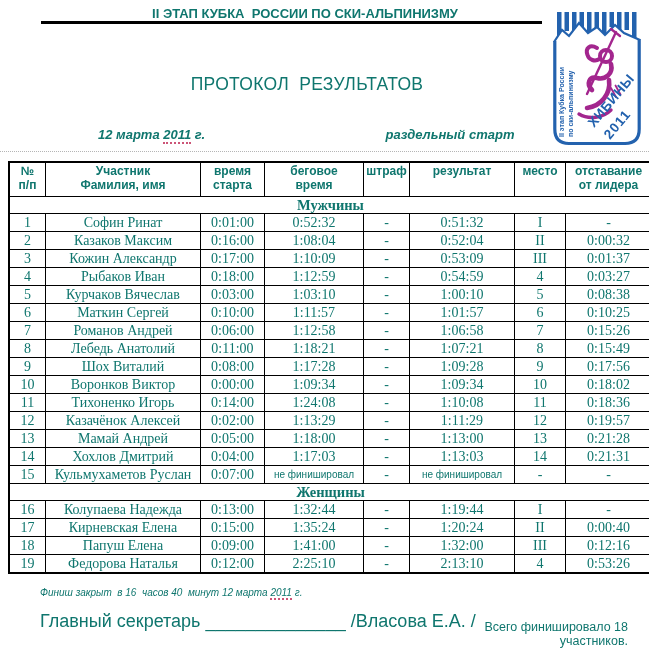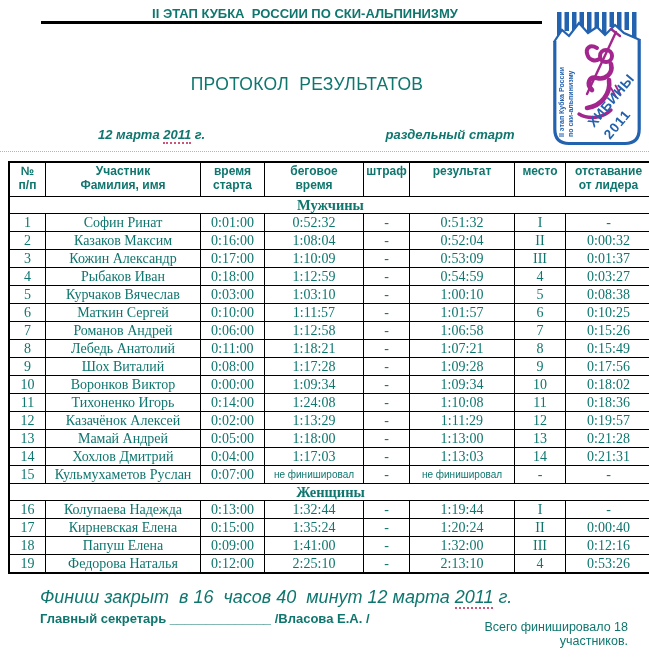--- a/index.html
+++ b/index.html
@@ -35,23 +35,23 @@
     vertical-align:top; padding-top:2px; height:31px; line-height:13.5px; white-space:pre-line;
   }
   .c0{width:35px} .c1{width:154px} .c2{width:63px} .c3{width:98px}
   .c4{width:45px} .c5{width:104px} .c6{width:50px} .c7{width:85px}
   tr.section-row td { font-weight:bold; font-size:14.5px; height:16px; line-height:16px; }
   tr.data-row td { height:17px; line-height:17px; }
   td.name { text-align:left; padding-left:8px; }
   td.dnf { font-family:Liberation Sans, sans-serif; font-size:10px; }
 
   
-  .finish-note { position:absolute; top:587px; left:40px; font-size:18px; font-style:italic; white-space:pre; }
+  .finish-note { position:absolute; top:587px; left:40px; font-size:10px; font-style:italic; white-space:pre; }
   .total-note  { position:absolute; top:620px; left:430px; width:198px; text-align:right; font-size:12.5px; }
-  .secretary-line { position:absolute; top:611px; left:40px; font-size:13px; font-weight:bold; white-space:pre; }
+  .secretary-line { position:absolute; top:611px; left:40px; font-size:18px; font-weight:normal; white-space:pre; }
   .judge-line     { position:absolute; top:680px; left:40px; font-size:13px; font-weight:bold; white-space:pre; }
 </style>
 </head>
 <body>
 
 <div class="page">
 
   <div class="main-title">II ЭТАП КУБКА  РОССИИ ПО СКИ-АЛЬПИНИЗМУ</div>
   <div class="title-rule"></div>
   <div class="doc-title">ПРОТОКОЛ  РЕЗУЛЬТАТОВ</div>

